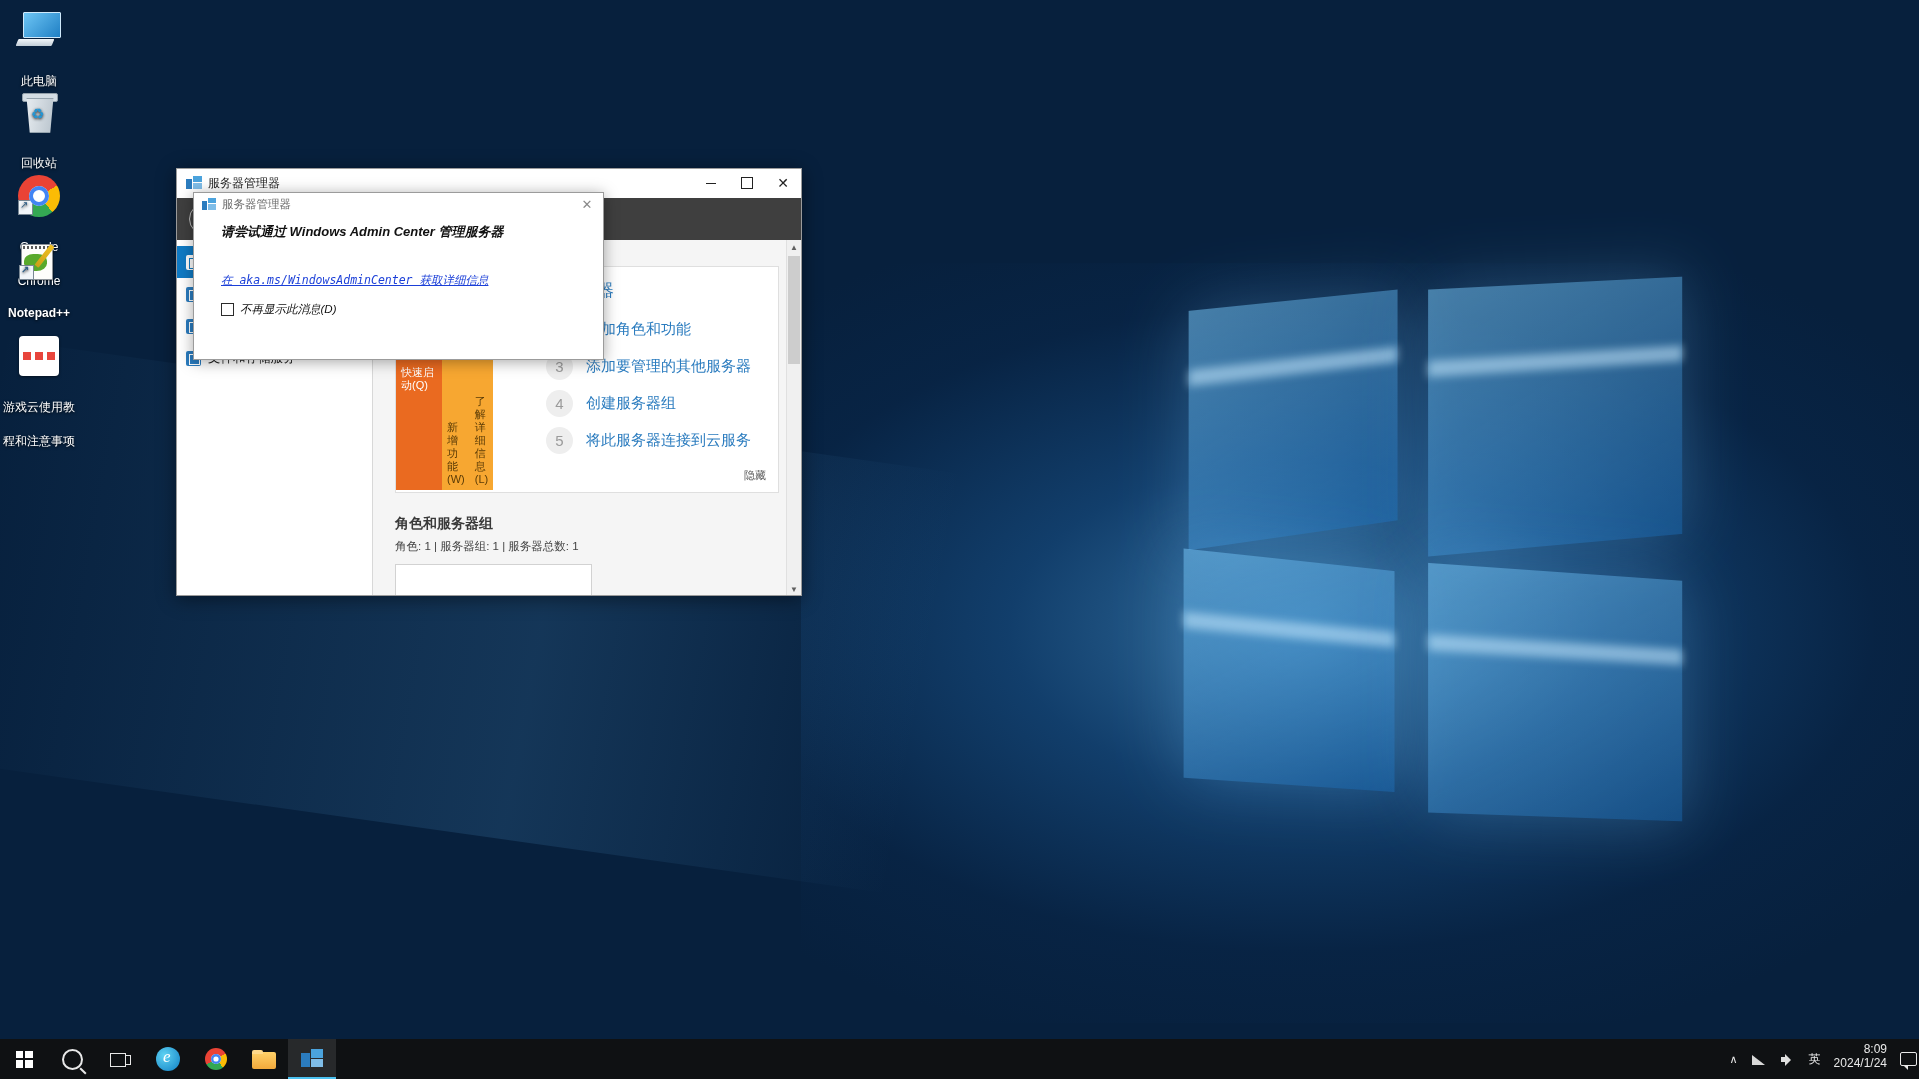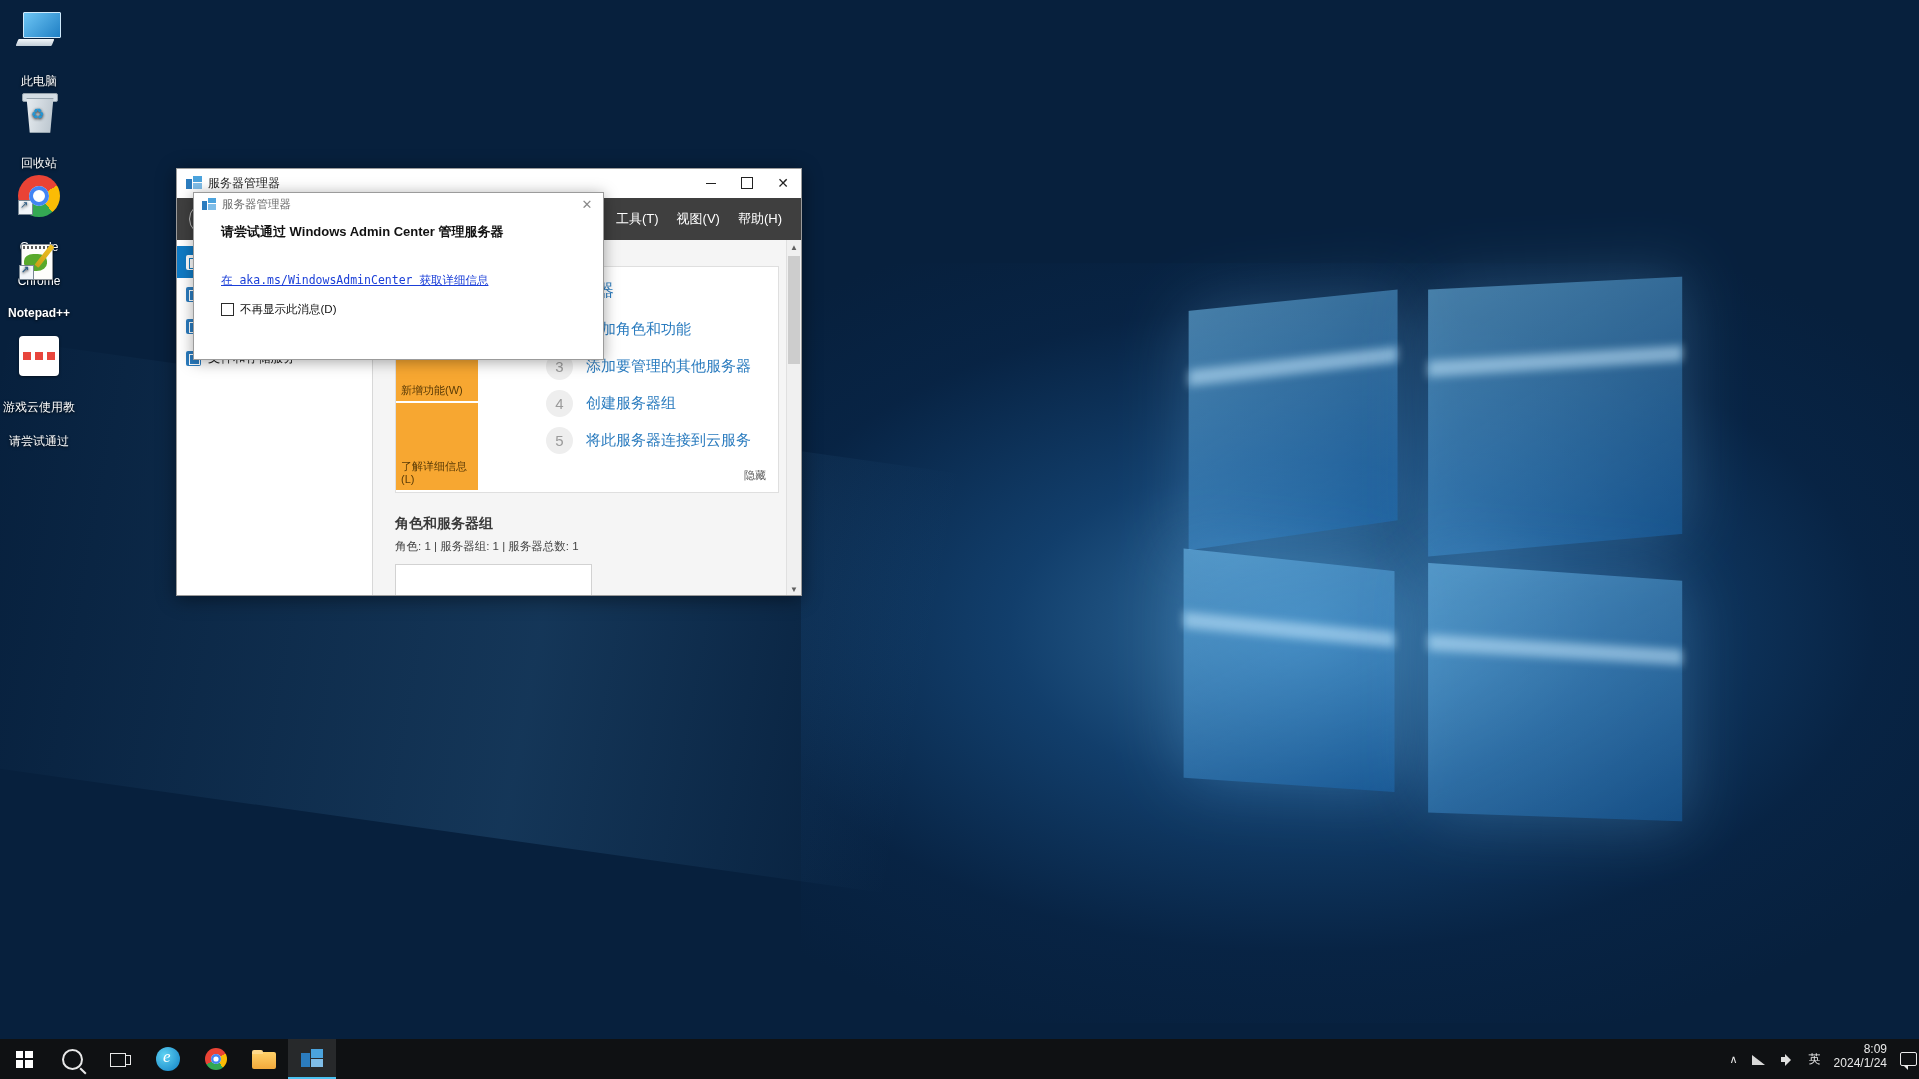--- a/index.html
+++ b/index.html
@@ -147,21 +147,21 @@
   .nico::after{content:"";position:absolute;left:3px;top:3px;width:9px;height:9px;border:1.5px solid #fff;}
   .navitem.sel .nico::after{border-color:#0f7ac4;}
 
   #smcontent{flex:1;position:relative;overflow:hidden;background:#f5f5f5;}
   #smscroll{position:absolute;right:0;top:0;width:14px;height:356px;background:#f0f0f0;border-left:1px solid #e0e0e0;}
   .sb-arrow{width:14px;height:14px;display:flex;align-items:center;justify-content:center;font-size:8px;color:#606060;background:#f0f0f0;cursor:default;}
   .sb-thumb{position:absolute;left:1px;top:16px;width:12px;height:108px;background:#cdcdcd;cursor:default;}
 
   .welcome{margin:26px 22px 0 22px;background:#fff;border:1px solid #dfdfdf;height:225px;position:relative;}
   .welcome-h{font-size:17px;color:#2b7cbf;padding:12px 0 0 150px;font-weight:400;}
-  .tiles{position:absolute;left:0;top:0;width:82px;height:225px;display:flex;flex-direction:column;}
+  .tiles{position:absolute;left:0;top:0;width:82px;height:225px;display:flex;flex-direction:row;}
   .tile{background:#f7a731;color:#5a3b06;font-size:11px;padding:4px 5px;display:flex;align-items:flex-end;
         flex:1;border-bottom:2px solid #fff;cursor:default;line-height:13px;}
   .tile.t1{background:#ea6a20;color:#fff;flex:0 0 36px;align-items:center;}
   .steps{margin:14px 0 0 150px;}
   .step{display:flex;align-items:center;margin-bottom:10px;cursor:default;}
   .stepnum{width:27px;height:27px;border-radius:50%;background:#eeeeee;color:#9a9a9a;font-size:15px;
      display:flex;align-items:center;justify-content:center;margin-right:13px;}
   .steptxt{font-size:15px;color:#2b7cbf;}
   .hidelink{position:absolute;right:12px;bottom:9px;font-size:11px;color:#555;cursor:default;}
 
@@ -174,21 +174,21 @@
   #acdlg{position:absolute;left:193px;top:192px;width:409px;height:166px;background:#fff;
      border:1px solid #9b9b9b;box-shadow:0 2px 14px rgba(0,0,0,.35);z-index:30;}
   #actitle{height:22px;display:flex;align-items:center;padding-left:8px;}
   #actitle .tico{width:14px;height:13px;position:relative;margin-right:6px;}
   #actitle .tico .a{position:absolute;left:0;top:3px;width:5px;height:9px;background:#2b7cbf;}
   #actitle .tico .b{position:absolute;left:6px;top:0;width:8px;height:5px;background:#4ba3dd;}
   #actitle .tico .c{position:absolute;left:6px;top:6px;width:8px;height:6px;background:#7fbde8;}
   #actitle .ttxt{font-size:11.5px;color:#6b6b6b;}
   #acclose{margin-left:auto;width:32px;height:22px;display:flex;align-items:center;justify-content:center;
      color:#8a8a8a;font-size:13px;cursor:default;}
-  #acbody{padding:8px 18px 0 27px;}
+  #acbody{padding:8px 18px 0 27px;font-style:italic;}
   #acheading{font-size:13px;font-weight:bold;color:#111;margin:0 0 11px 0;}
   #acdesc{font-size:11.5px;color:#1a1a1a;line-height:16px;margin:0;
      font-family:"DejaVu Sans Mono","Liberation Mono",monospace;}
   #aclink{display:inline-block;margin-top:21px;font-size:11.5px;color:#1b3fd8;text-decoration:underline;cursor:default;
      font-family:"DejaVu Sans Mono","Liberation Mono",monospace;}
   #accheckrow{display:flex;align-items:center;margin-top:14px;cursor:default;}
   #accheckbox{width:11px;height:11px;border:1.3px solid #2b2b2b;background:#fff;margin-right:6px;flex:0 0 11px;}
   #acchecklbl{font-size:11.5px;color:#111;}
 </style>
 </head>
@@ -257,21 +257,21 @@
 
 <div class="dicon" style="left:0px;top:332px;">
   <div class="gfx">
     <div class="ic-tile">
         <span class="sq"></span>
         <span class="sq b"></span>
         <span class="sq"></span>
       </div>
   </div>
   <span class="lbl">游戏云使用教</span>
-  <span class="lbl">请尝试通过</span>
+  <span class="lbl">程和注意事项</span>
 </div>
 
 <div id="smwin">
 
   <div id="smtitle">
     <div class="tico">
         <i class="a"></i>
         <i class="b"></i>
         <i class="c"></i>
       </div>
@@ -285,26 +285,20 @@
         </div>
       <div class="wbtn close">
           <span class="gClose">✕</span>
         </div>
     </div>
   </div>
 
   <div id="smbanner">
     <div class="back">‹</div>
     <span class="crumb"></span>
-    <div id="smmenu">
-      <div class="mitem">管理(M)</div>
-      <div class="mitem">工具(T)</div>
-      <div class="mitem">视图(V)</div>
-      <div class="mitem">帮助(H)</div>
-    </div>
   </div>
 
   <div id="smbody">
 
     <div id="smnav">
       <div class="navitem sel">
         <span class="nico"></span>
         <span>仪表板</span>
       </div>
       <div class="navitem">

